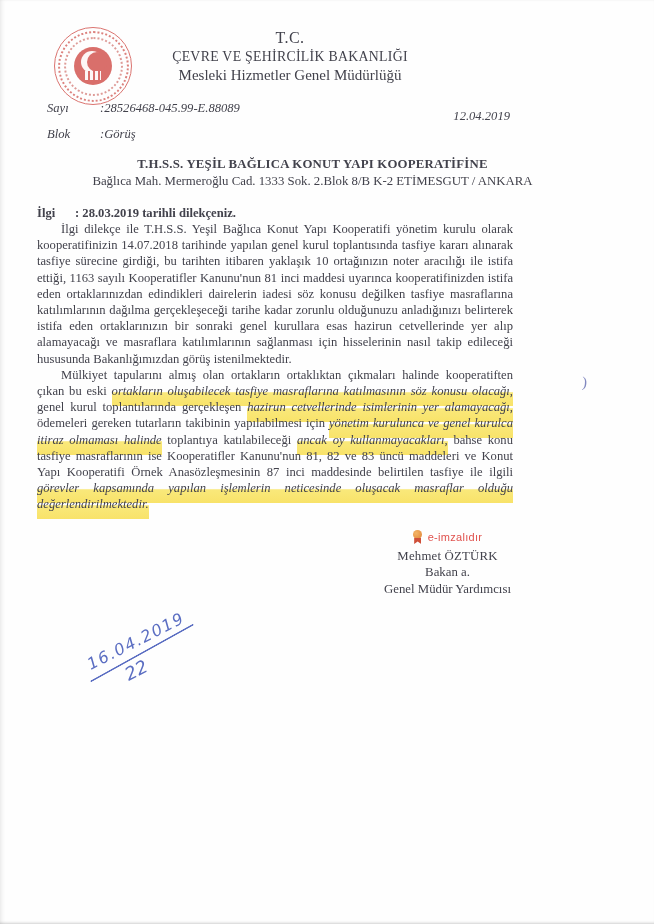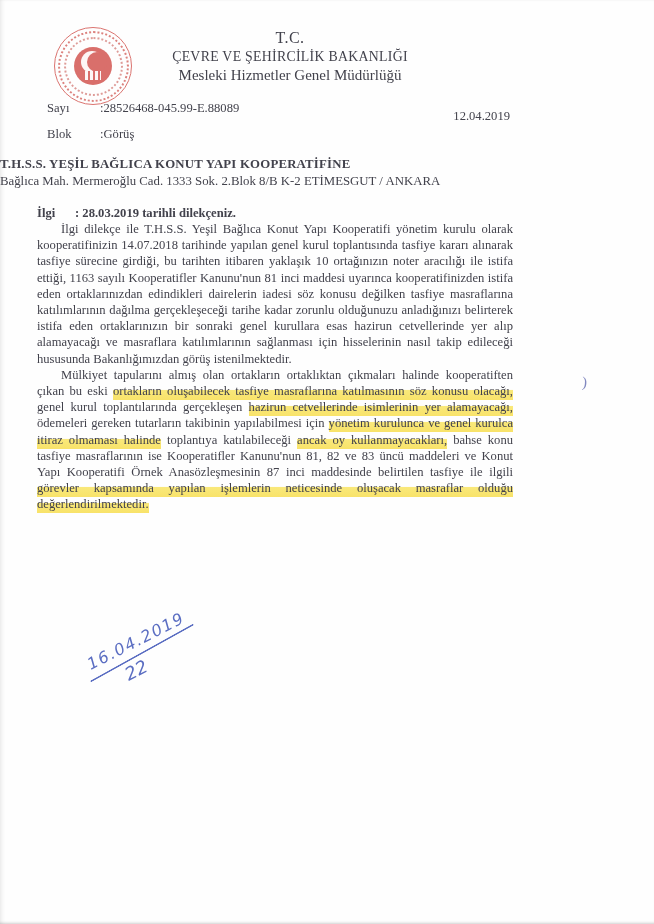--- a/index.html
+++ b/index.html
@@ -30,40 +30,41 @@
   .seal-ring1{position:absolute;inset:2.5px;border:2px dotted #dc827e;border-radius:50%;}
   .seal-ring2{position:absolute;inset:8.5px;border:2.5px dotted #d98b87;border-radius:50%;opacity:.85;}
   .seal-core{position:absolute;inset:19px;background:var(--seal-red);border-radius:50%;overflow:hidden;}
   .seal-crescent{position:absolute;left:7px;top:4px;width:22px;height:22px;background:#fdf6f5;border-radius:50%;}
   .seal-crescent::after{content:'';position:absolute;left:5.5px;top:1px;width:20px;height:20px;background:var(--seal-red);border-radius:50%;}
   .seal-building{position:absolute;left:50%;transform:translateX(-50%);bottom:5px;width:16px;height:9px;
     background:repeating-linear-gradient(90deg,#fdf6f5 0 3px,var(--seal-red) 3px 5px);}
 
   
   .meta{position:absolute;top:100px;left:47px;width:463px;font-size:12.6px;line-height:17.5px;}
-  .meta-row{display:flex;}
+  .meta-row{display:flex;font-style:italic;}
   .meta-label{width:53px;}
   .meta-date{margin-left:auto;margin-top:8px;}
 
   
-  .addressee{position:absolute;top:156px;left:0;width:625px;font-size:12.8px;line-height:17px;}
+  .addressee{position:absolute;top:156px;left:0;width:625px;text-align:center;font-size:12.8px;line-height:17px;}
   .addr-1{font-weight:bold;letter-spacing:.2px;}
 
   
   .ref{position:absolute;top:206px;left:37px;font-size:12.6px;display:flex;font-weight:bold;}
   .ref-label{width:38px;}
 
   
   .body{position:absolute;top:221px;left:37px;width:476px;font-size:12.6px;line-height:16.2px;text-align:justify;}
   .body p{text-indent:24px;}
   .closing{margin-top:0;}
   .hl{
     background-image:linear-gradient(to bottom, rgba(247,222,60,0) 34%, rgba(247,222,60,.68) 40%, rgba(246,216,48,.72) 100%);
     -webkit-box-decoration-break:clone;box-decoration-break:clone;
-    padding-bottom:2px;
+    padding-bottom:8px;
+    font-style:italic;
   }
 
   
   .signature{position:absolute;top:529px;left:340px;width:215px;text-align:center;font-size:12.8px;line-height:16.5px;}
   .esign{color:var(--esign-red);font-family:"Liberation Sans",sans-serif;font-size:11px;margin-bottom:2px;letter-spacing:.3px;}
   .ribbon{position:relative;display:inline-block;width:10px;height:14px;margin-right:5px;vertical-align:-3px;}
   .ribbon::before{content:'';position:absolute;top:0;left:.5px;width:9px;height:9px;border-radius:50%;
     background:radial-gradient(circle at 35% 35%, #f3b566, var(--ribbon-orange));}
   .ribbon::after{content:'';position:absolute;top:7.5px;left:1.5px;width:7px;height:6.5px;background:#cf4f38;
     clip-path:polygon(0 0,100% 0,100% 100%,50% 60%,0 100%);}
@@ -119,20 +120,26 @@
   <div class="ref">
     <span class="ref-label">İlgi</span>
     <span>: 28.03.2019 tarihli dilekçeniz.</span>
   </div>
 
   <div class="body">
     <p>İlgi dilekçe ile T.H.S.S. Yeşil Bağlıca Konut Yapı Kooperatifi yönetim kurulu olarak kooperatifinizin 14.07.2018 tarihinde yapılan genel kurul toplantısında tasfiye kararı alınarak tasfiye sürecine girdiği, bu tarihten itibaren yaklaşık 10 ortağınızın noter aracılığı ile istifa ettiği, 1163 sayılı Kooperatifler Kanunu'nun 81 inci maddesi uyarınca kooperatifinizden istifa eden ortaklarınızdan edindikleri dairelerin iadesi söz konusu değilken tasfiye masraflarına katılımlarının dağılma gerçekleşeceği tarihe kadar zorunlu olduğunuzu anladığınızı belirterek istifa eden ortaklarınızın bir sonraki genel kurullara esas hazirun cetvellerinde yer alıp alamayacağı ve masraflara katılımlarının sağlanması için hisselerinin nasıl takip edileceği hususunda Bakanlığımızdan görüş istenilmektedir.</p>
     <p><span>Mülkiyet tapularını almış olan ortakların ortaklıktan çıkmaları halinde kooperatiften çıkan bu eski </span><span class="hl">ortakların oluşabilecek tasfiye masraflarına katılmasının söz konusu olacağı,</span><span> genel kurul toplantılarında gerçekleşen </span><span class="hl">hazirun cetvellerinde isimlerinin yer alamayacağı,</span><span> ödemeleri gereken tutarların takibinin yapılabilmesi için </span><span class="hl">yönetim kurulunca ve genel kurulca itiraz olmaması halinde</span><span> toplantıya katılabileceği </span><span class="hl">ancak oy kullanmayacakları,</span><span> bahse konu tasfiye masraflarının ise Kooperatifler Kanunu'nun 81, 82 ve 83 üncü maddeleri ve Konut Yapı Kooperatifi Örnek Anasözleşmesinin 87 inci maddesinde belirtilen tasfiye ile ilgili </span><span class="hl">görevler kapsamında yapılan işlemlerin neticesinde oluşacak masraflar olduğu değerlendirilmektedir.</span></p>
   </div>
 
+  <div class="signature">
+    <div class="esign"><span class="ribbon"></span><span>e-imzalıdır</span></div>
+    <div class="sig-name">Mehmet ÖZTÜRK</div>
+    <div>Bakan a.</div>
+    <div>Genel Müdür Yardımcısı</div>
+  </div>
 
   <div class="handnote">
     <div class="hw-date">16.04.2019</div>
     <div class="hw-line"></div>
     <div class="hw-num">22</div>
   </div>
 
   <div class="pen-mark">)</div>
 
 </div>

